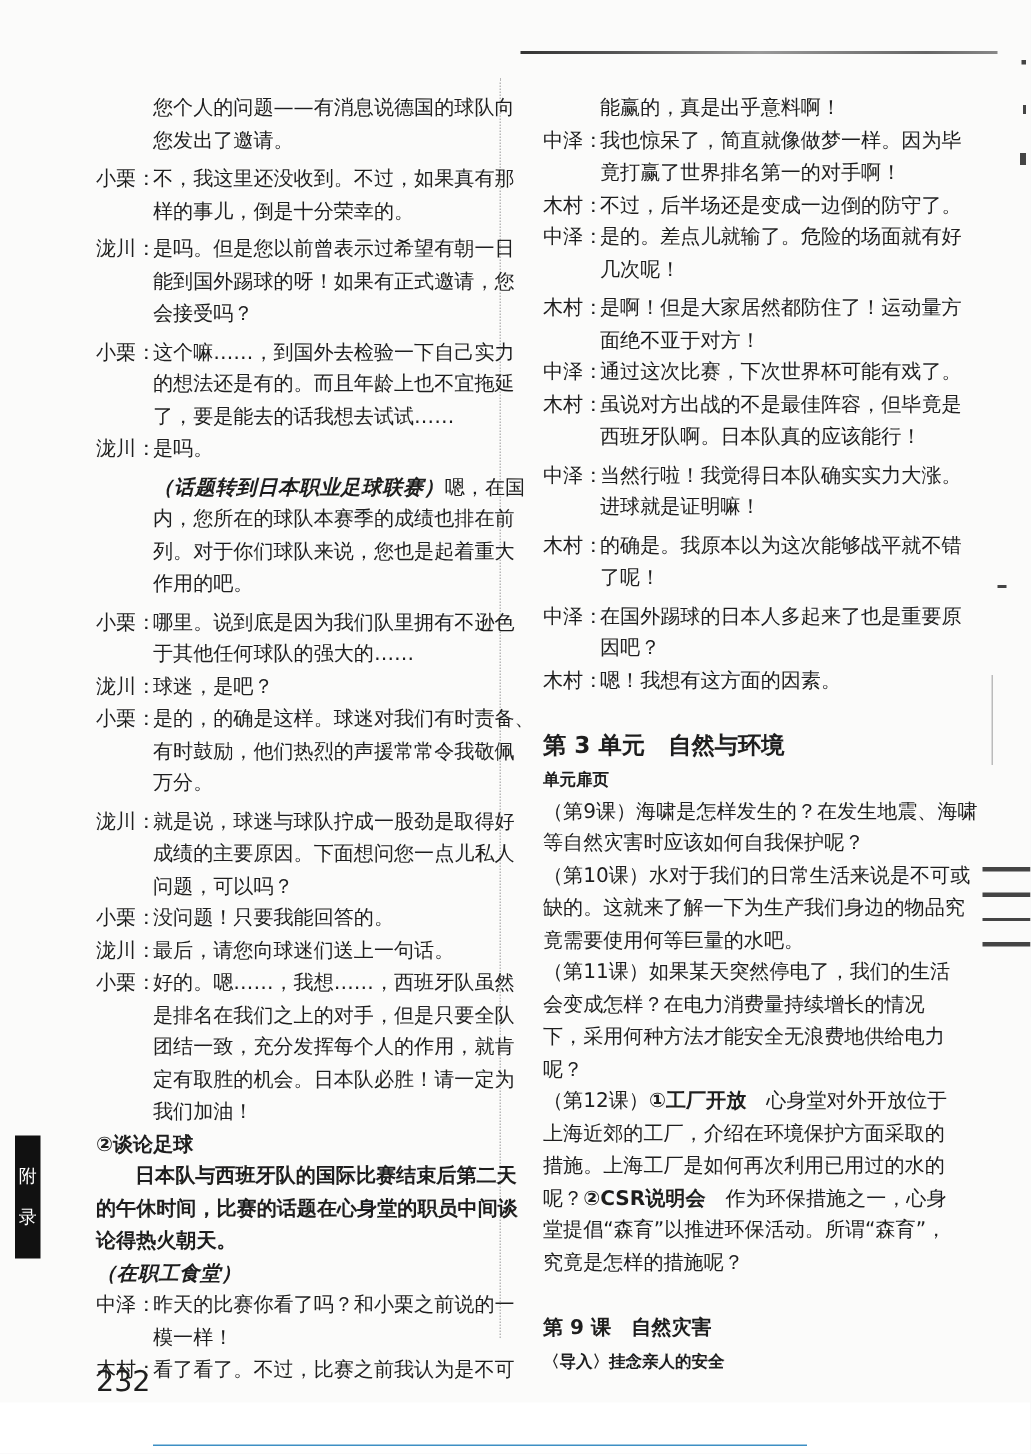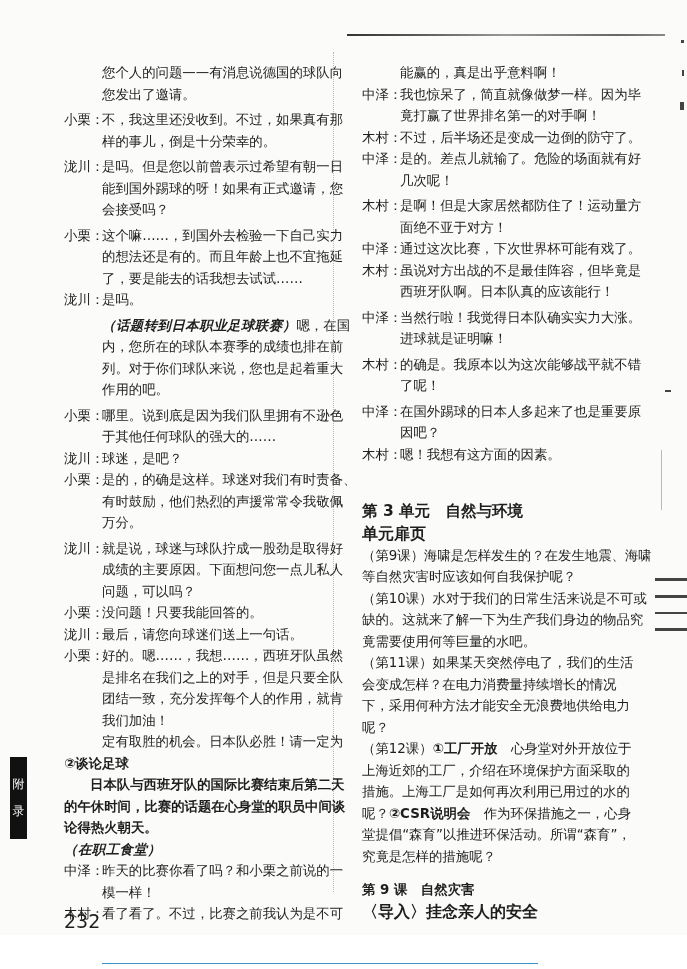--- a/index.html
+++ b/index.html
@@ -33,23 +33,23 @@
   .col.left { left:64px; top:62px; width:262px; }
   .col.right { left:362px; top:62px; width:262px; }
   .line { display:flex; white-space:nowrap; height:21.5px; }
   .spk { width:38px; flex:none; }
   .txt { flex:none; }
   .cont { padding-left:38px;align-items:center; }
   .gap { height:4px; }
   .ital { font-style:italic; font-weight:bold; letter-spacing:0.5px; }
   .bold { font-weight:bold; }
   .indent-para { padding-left:26px; }
-  .h-unit { font-size:15.5px; font-weight:bold; height:24px; line-height:24px; margin-top:20px; }
-  .h-sub { font-size:16px; font-weight:bold; }
-  .h-lesson { font-size:13.4px; font-weight:bold; margin-top:12px; }
+  .h-unit { font-size:15.5px; font-weight:bold; height:24px; line-height:24px; margin-top:6px; }
+  .h-sub { font-size:11px; font-weight:bold; }
+  .h-lesson { font-size:13.4px; font-weight:bold; margin-top:22px; }
   .side-tab {
     position:absolute; left:10px; top:757px; width:17px; height:82px; background:#111;
     color:#fff; font-size:12px; display:flex; flex-direction:column; align-items:center;
     justify-content:center; gap:10px;
   }
   .page-num { position:absolute; left:64px; top:910px; font-size:19px; }
   .edge-marks {
     position:absolute; left:655px; top:30px; width:32px; height:900px;
   }
   .edge-marks span { position:absolute; background:#444; }
@@ -180,24 +180,24 @@
       <span class="spk">小栗：</span>
       <span class="txt">好的。嗯……，我想……，西班牙队虽然</span>
     </div>
   <div class="line cont">
       <span class="txt">是排名在我们之上的对手，但是只要全队</span>
     </div>
   <div class="line cont">
       <span class="txt">团结一致，充分发挥每个人的作用，就肯</span>
     </div>
   <div class="line cont">
+      <span class="txt">定有取胜的机会。日本队必胜！请一定为</span>
+    </div>
+  <div class="line cont">
       <span class="txt">我们加油！</span>
-    </div>
-  <div class="line cont">
-      <span class="txt">定有取胜的机会。日本队必胜！请一定为</span>
     </div>
   <div class="line">
       <span class="txt bold">②谈论足球</span>
     </div>
   <div class="line indent-para">
       <span class="txt bold">日本队与西班牙队的国际比赛结束后第二天</span>
     </div>
   <div class="line">
       <span class="txt bold">的午休时间，比赛的话题在心身堂的职员中间谈</span>
     </div>

